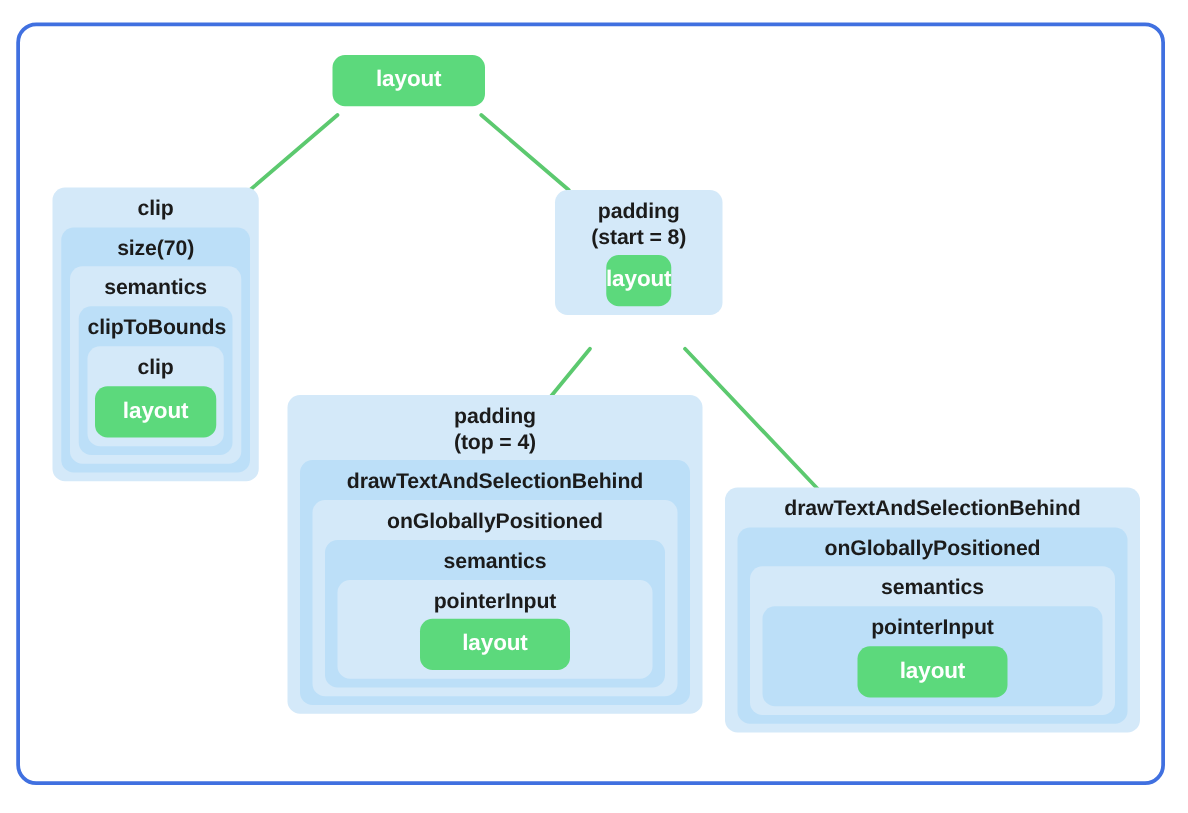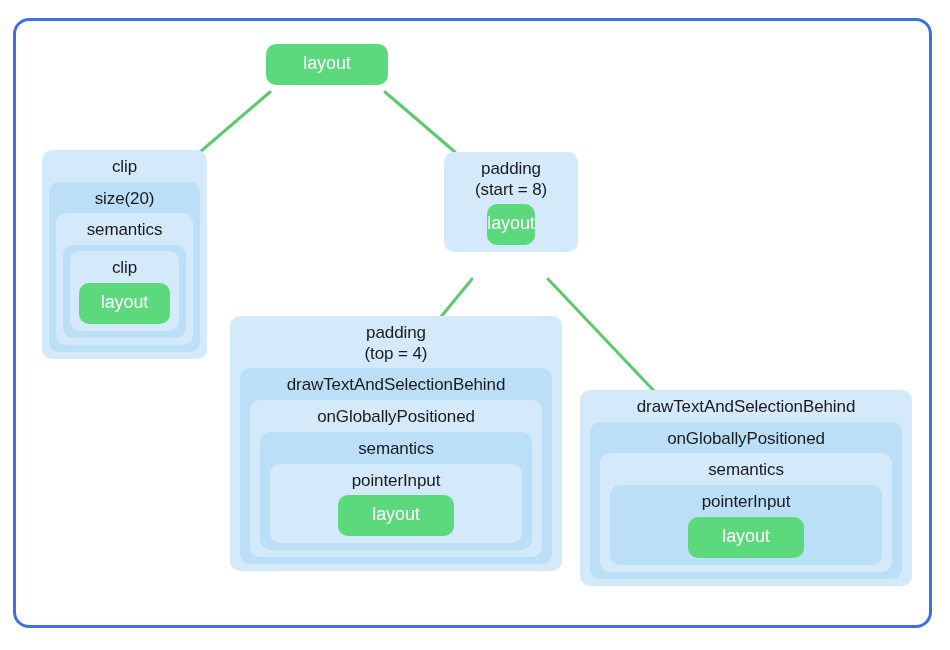--- a/index.html
+++ b/index.html
@@ -46,33 +46,33 @@
   .box {
     border-radius: 10px;
     padding: 6px 10px 7px 10px;
     box-sizing: border-box;
     text-align: center;
   }
   .box.lvl-a { background: #d4e9f9; }
   .box.lvl-b { background: #bcdff8; }
   .label {
     font-size: 17px;
-    font-weight: normal;
+    font-weight: bold;
     color: #1b1b1b;
     line-height: 1.22;
     letter-spacing: -0.1px;
     white-space: pre-line;
     padding: 1px 0 4px 0;
   }
   .leaf {
     background: #5cd97c;
     border-radius: 10px;
     color: #ffffff;
     font-size: 18px;
-    font-weight: normal;
+    font-weight: bold;
     text-align: center;
     padding: 9px 22px 11px 22px;
     box-sizing: border-box;
     letter-spacing: -0.1px;
   }
   .leaf.wide { padding-left: 34px; padding-right: 34px; }
   
   #root-node {
     left: 266px;
     top: 44px;
@@ -106,24 +106,25 @@
   </svg>
 
   <div class="node" id="root-node">
     <div class="leaf">layout</div>
   </div>
 
   <div class="node" id="clip-stack">
     <div class="box lvl-a">
       <div class="label">clip</div>
       <div class="box lvl-b">
-        <div class="label">size(20)</div>
+        <div class="label">size(70)</div>
         <div class="box lvl-a">
           <div class="label">semantics</div>
           <div class="box lvl-b">
+            <div class="label">clipToBounds</div>
             <div class="box lvl-a">
               <div class="label">clip</div>
               <div class="inner-leaf-wrap">
                 <div class="leaf">layout</div>
               </div>
             </div>
           </div>
         </div>
       </div>
     </div>

